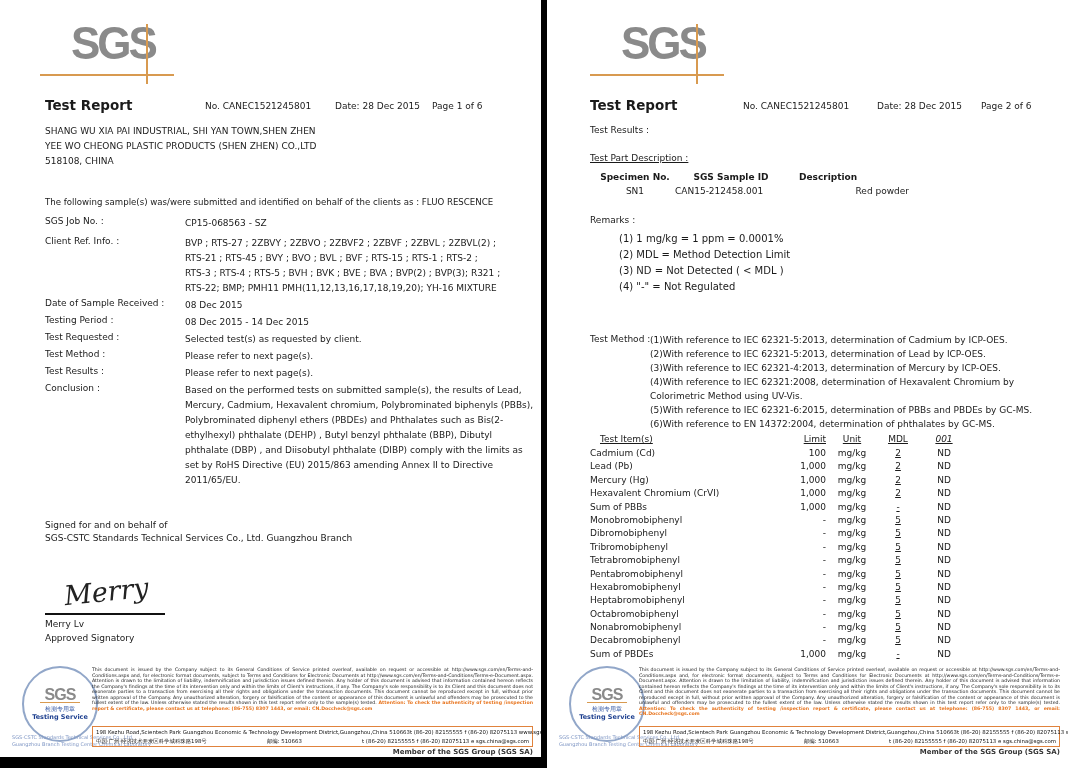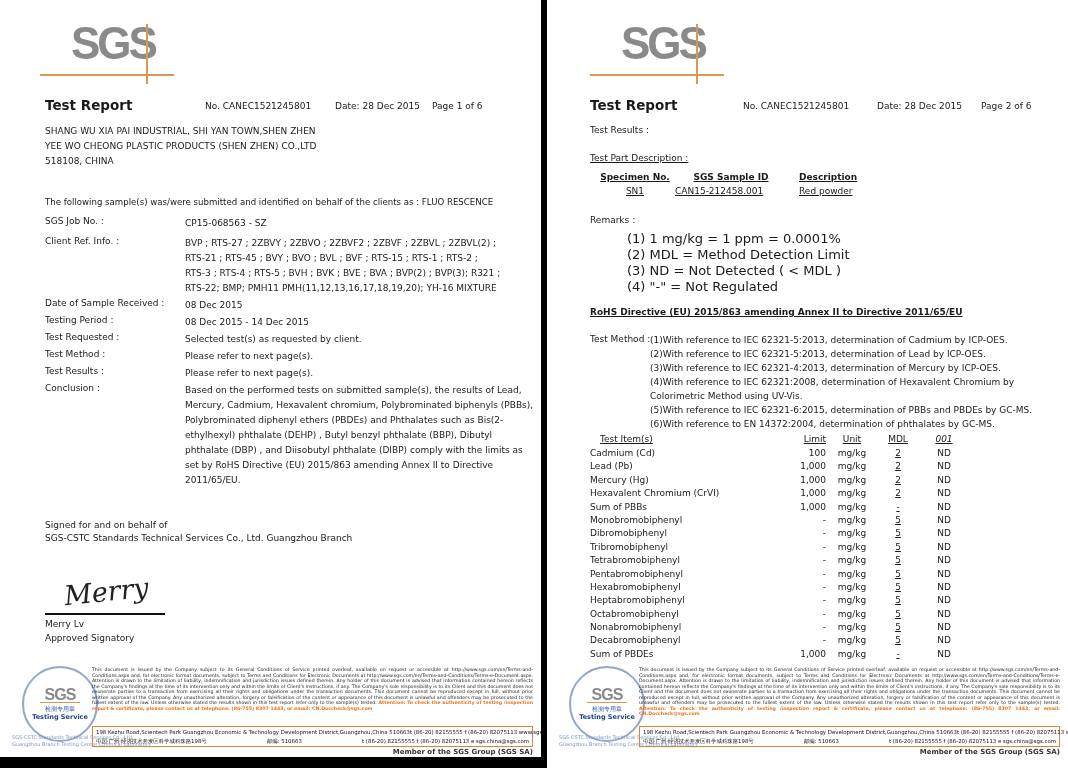--- a/index.html
+++ b/index.html
@@ -26,21 +26,21 @@
   .frow-value{position:absolute;font-size:9px;line-height:15px;}
   .wrapv{white-space:normal;}
   .u{text-decoration:underline;}
   .b{font-weight:bold;}
   .sig-script{font-family:"DejaVu Serif",serif;font-style:italic;font-size:27px;color:#222;
     transform:rotate(-6deg);display:inline-block;}
   .sig-line{height:2px;background:#111;}
 
   
   .spec-table{border-collapse:collapse;font-size:9px;}
-  .spec-table td{padding:0;height:14px;vertical-align:top;white-space:nowrap;text-decoration:underline;}
+  .spec-table td{padding:0;height:14px;vertical-align:top;white-space:nowrap;}
   .res-table{border-collapse:collapse;font-size:9px;}
   .res-table td{padding:0;height:13.4px;vertical-align:top;white-space:nowrap;}
   .col-item{width:192px;text-align:left;}
   .col-limit{width:44px;text-align:right;}
   .col-unit{width:52px;text-align:center;}
   .col-mdl{width:40px;text-align:center;text-decoration:underline;}
   .col-res{width:52px;text-align:center;}
   .hdr-001{font-style:italic;}
 
   
@@ -177,35 +177,34 @@
   <table class="spec-table abs" style="left:48px;top:172px;">
     <tbody>
         <tr>
       <td class="b" style="width:80px;text-align:center;">Specimen No.</td>
       <td class="b" style="width:112px;text-align:center;">SGS Sample ID</td>
       <td class="b" style="width:110px;text-align:left;padding-left:12px;">Description</td>
     </tr>
     <tr>
       <td style="text-align:center;">SN1</td>
       <td style="text-align:left;">CAN15-212458.001</td>
-      <td style="text-align:left;padding-left:12px;">Red powder</td>
+      <td style="text-align:right;padding-left:12px;">Red powder</td>
     </tr>
   </tbody>
     </table>
 
   <div class="abs t9" style="left:43px;top:214px;">Remarks :</div>
-  <div class="abs" style="left:80px;top:231px;font-size:13px;line-height:16px;">
+  <div class="abs" style="left:72px;top:231px;font-size:10px;line-height:16px;">
 
   <div style="white-space:nowrap;">(1) 1 mg/kg = 1 ppm = 0.0001%</div>
       <div style="white-space:nowrap;">(2) MDL = Method Detection Limit</div>
       <div style="white-space:nowrap;">(3) ND = Not Detected ( &lt; MDL )</div>
       <div style="white-space:nowrap;">(4) "-" = Not Regulated</div>
     </div>
 
-  <div class="abs t9 b u" style="left:43px;top:306px;">RoHS Directive (EU) 2015/863 amending Annex II to Directive 2011/65/EU</div>
 
   <div class="abs t9" style="left:43px;top:333px;">Test Method :</div>
   <div class="abs" style="left:103px;top:333px;width:408px;font-size:9px;line-height:14px;">
 
   <div>(1)With reference to IEC 62321-5:2013, determination of Cadmium by ICP-OES.</div>
       <div>(2)With reference to IEC 62321-5:2013, determination of Lead by ICP-OES.</div>
       <div>(3)With reference to IEC 62321-4:2013, determination of Mercury by ICP-OES.</div>
       <div>(4)With reference to IEC 62321:2008, determination of Hexavalent Chromium by Colorimetric Method using UV-Vis.</div>
       <div>(5)With reference to IEC 62321-6:2015, determination of PBBs and PBDEs by GC-MS.</div>
       <div>(6)With reference to EN 14372:2004, determination of phthalates by GC-MS.</div>

